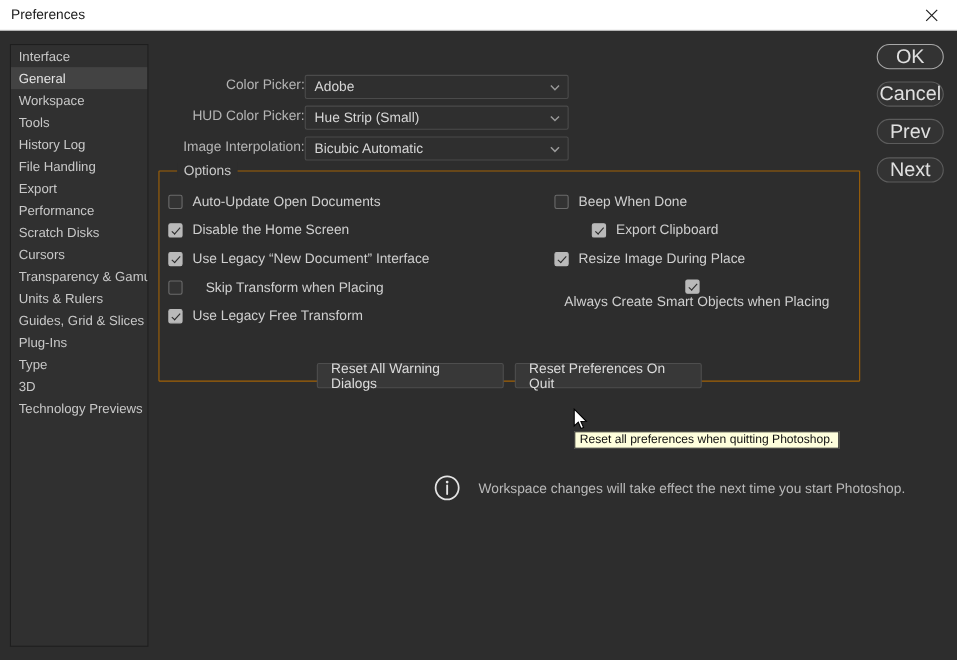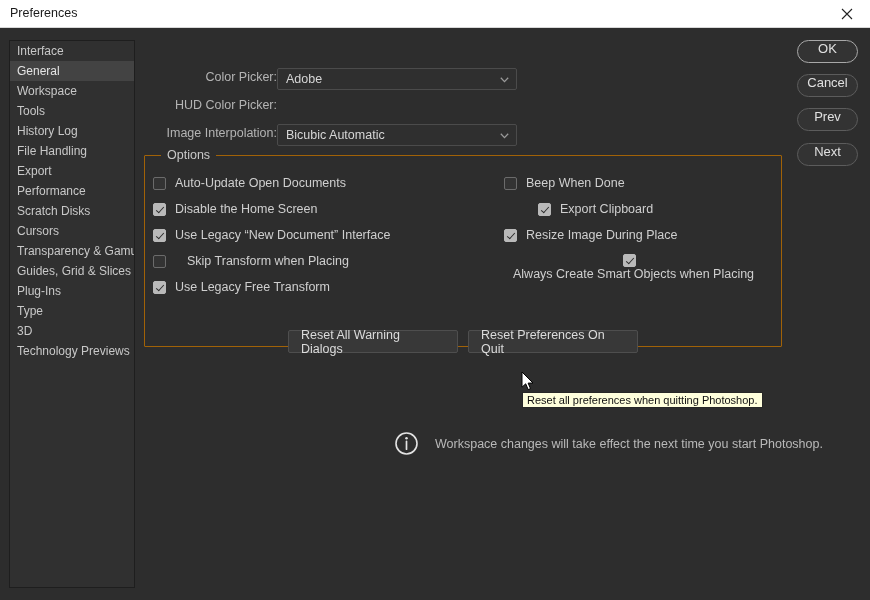--- a/index.html
+++ b/index.html
@@ -201,23 +201,23 @@
   }
 
   
   .action-btn {
     position: absolute;
     left: 797px;
     width: 61px; height: 23px;
     border-radius: 12px;
     box-sizing: border-box;
     display: flex;
-    align-items: flex-start;
+    align-items: center;
     justify-content: center;
-    font-size: 13px;
+    font-size: 18px;
     color: #e0e0e0;
     background: #333333;
     border: 1px solid #5c5c5c;
     cursor: default;
   }
   .action-btn.primary {
     border-color: #a8a8a8;
   }
 
   
@@ -266,20 +266,21 @@
       <div class="sidebar-item selected"><span>General</span></div>
       <div class="sidebar-item"><span>Workspace</span></div>
       <div class="sidebar-item"><span>Tools</span></div>
       <div class="sidebar-item"><span>History Log</span></div>
       <div class="sidebar-item"><span>File Handling</span></div>
       <div class="sidebar-item"><span>Export</span></div>
       <div class="sidebar-item"><span>Performance</span></div>
       <div class="sidebar-item"><span>Scratch Disks</span></div>
       <div class="sidebar-item"><span>Cursors</span></div>
       <div class="sidebar-item"><span>Transparency &amp; Gamut</span></div>
+      <div class="sidebar-item"><span>Units &amp; Rulers</span></div>
       <div class="sidebar-item"><span>Guides, Grid &amp; Slices</span></div>
       <div class="sidebar-item"><span>Plug-Ins</span></div>
       <div class="sidebar-item"><span>Type</span></div>
       <div class="sidebar-item"><span>3D</span></div>
       <div class="sidebar-item"><span>Technology Previews</span></div>
     </div>
 
   <div id="fields-host">
       <div class="field-row" style="left: 0px; top: 40px; width: 870px;">
         <div class="field-label" style="right: 593px;">Color Picker:</div>
@@ -287,20 +288,28 @@
           <div class="select-value">Adobe</div>
           <div class="select-arrow">
             <svg width="9" height="6" viewBox="0 0 9 6">
               <path d="M0.8 0.8 L4.5 4.6 L8.2 0.8" fill="none" stroke="#9a9a9a" stroke-width="1.3"></path>
             </svg>
           </div>
         </div>
       </div>
       <div class="field-row" style="left: 0px; top: 68px; width: 870px;">
         <div class="field-label" style="right: 593px;">HUD Color Picker:</div>
+        <div class="select-box" style="left: 277px;">
+          <div class="select-value">Hue Strip (Small)</div>
+          <div class="select-arrow">
+            <svg width="9" height="6" viewBox="0 0 9 6">
+              <path d="M0.8 0.8 L4.5 4.6 L8.2 0.8" fill="none" stroke="#9a9a9a" stroke-width="1.3"></path>
+            </svg>
+          </div>
+        </div>
       </div>
       <div class="field-row" style="left: 0px; top: 96px; width: 870px;">
         <div class="field-label" style="right: 593px;">Image Interpolation:</div>
         <div class="select-box" style="left: 277px;">
           <div class="select-value">Bicubic Automatic</div>
           <div class="select-arrow">
             <svg width="9" height="6" viewBox="0 0 9 6">
               <path d="M0.8 0.8 L4.5 4.6 L8.2 0.8" fill="none" stroke="#9a9a9a" stroke-width="1.3"></path>
             </svg>
           </div>

